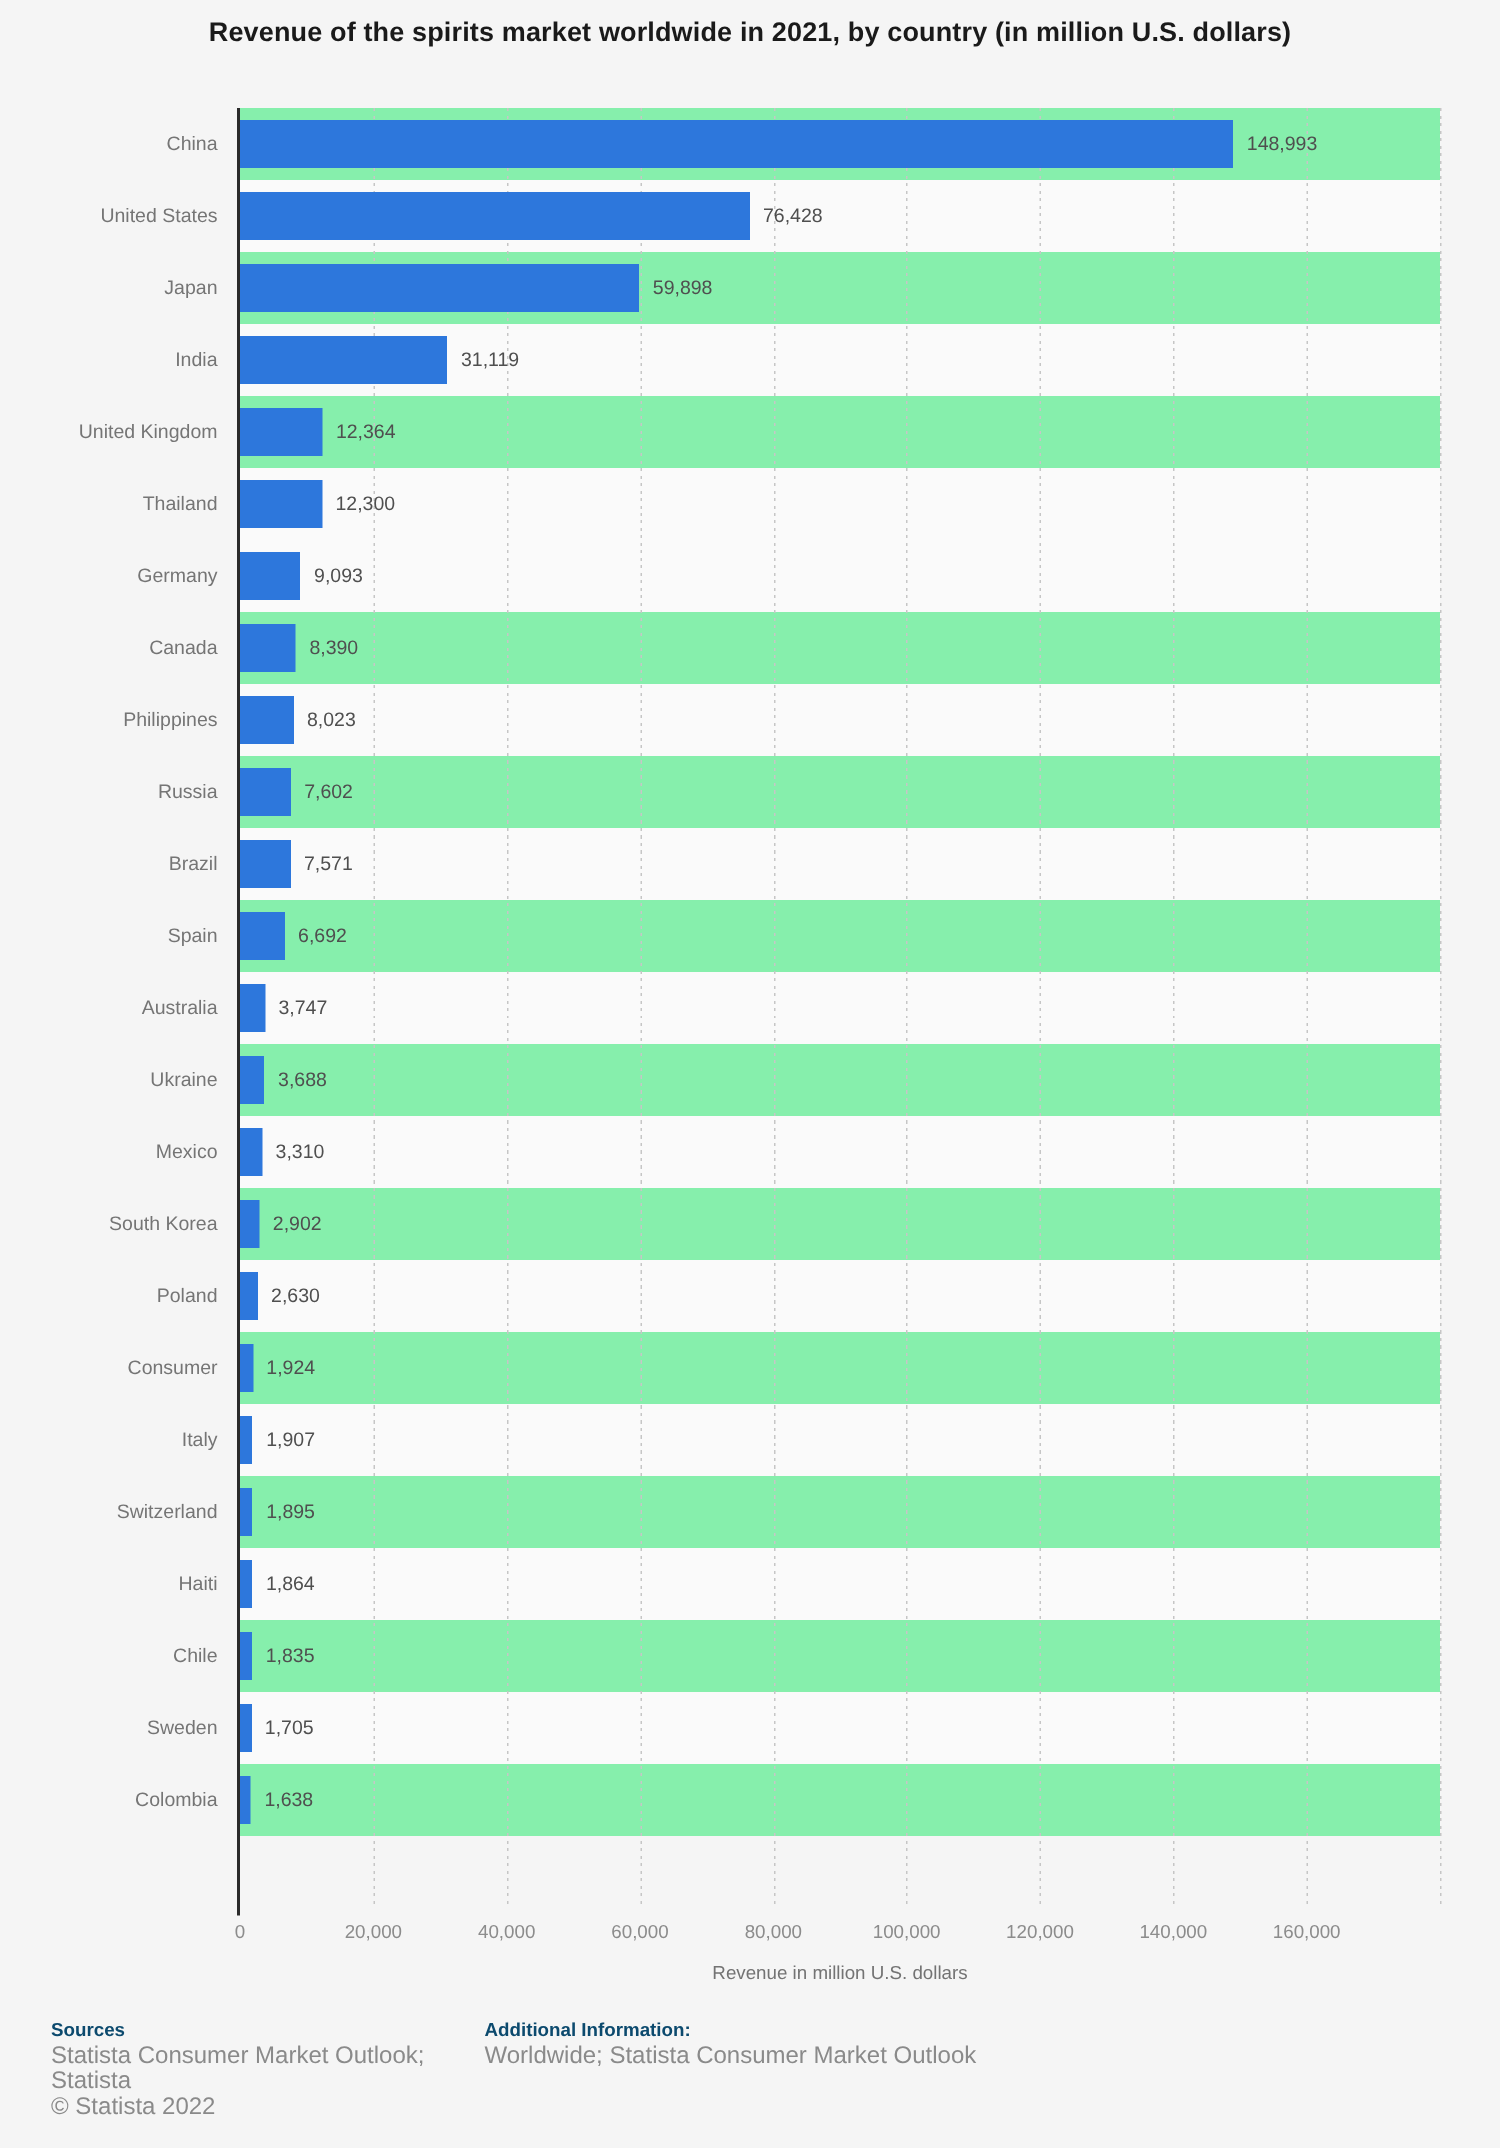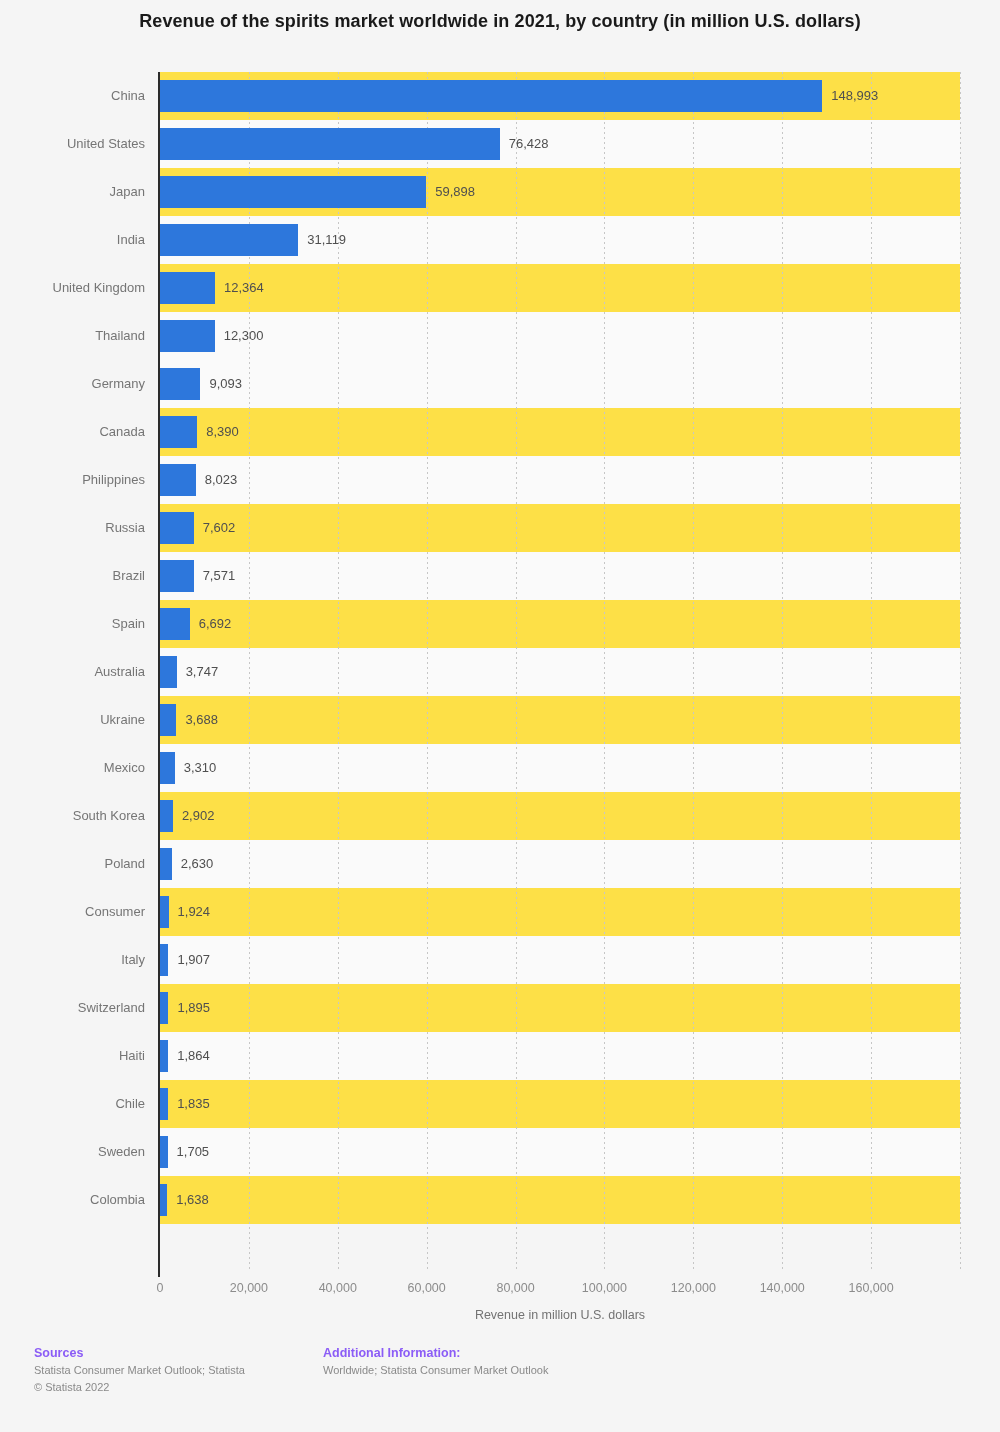--- a/index.html
+++ b/index.html
@@ -45,21 +45,21 @@
     bottom: 0;
     width: 1px;
     background-image: repeating-linear-gradient(to bottom, #c6c6c6 0 2px, transparent 2px 5px);
     z-index: 1;
   }
   .bar-row {
     position: relative;
     height: 48px;
     width: 100%;
   }
-  .bar-row.stripe-dark  { background: #fde047; padding-left: 48px; }
+  .bar-row.stripe-dark  { background: #86efac; padding-left: 48px; }
   .bar-row.stripe-light { background: #fafafa; }
   .cat-label {
     position: absolute;
     right: calc(100% + 15px);
     top: 0;
     height: 48px;
     line-height: 48px;
     font-size: 13px;
     color: #757575;
     white-space: nowrap;
@@ -112,25 +112,25 @@
     left: 34px;
     top: 1345px;
     width: 930px;
     display: flex;
   }
   .footer-col-left  { width: 289px; }
   .footer-col-right { flex: 1; }
   .footer-heading {
     font-size: 12.5px;
     font-weight: bold;
-    color: #8b5cf6;
+    color: #0c4a6e;
     line-height: 17px;
   }
   .footer-text {
-    font-size: 11px;
+    font-size: 16px;
     color: #8a8a8a;
     line-height: 17px;
   }
 </style>
 </head>
 <body>
 
 <div class="title">Revenue of the spirits market worldwide in 2021, by country (in million U.S. dollars)</div>
 
 <div class="plot" id="plot">

